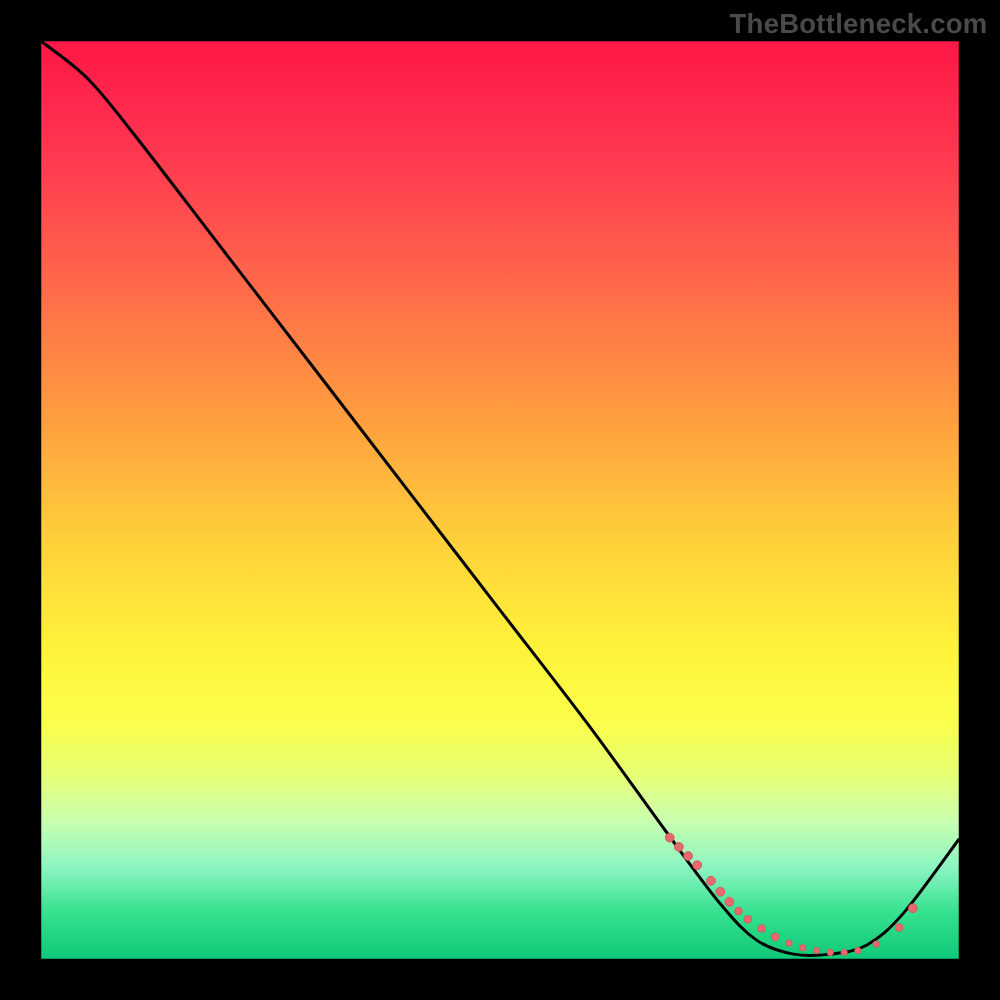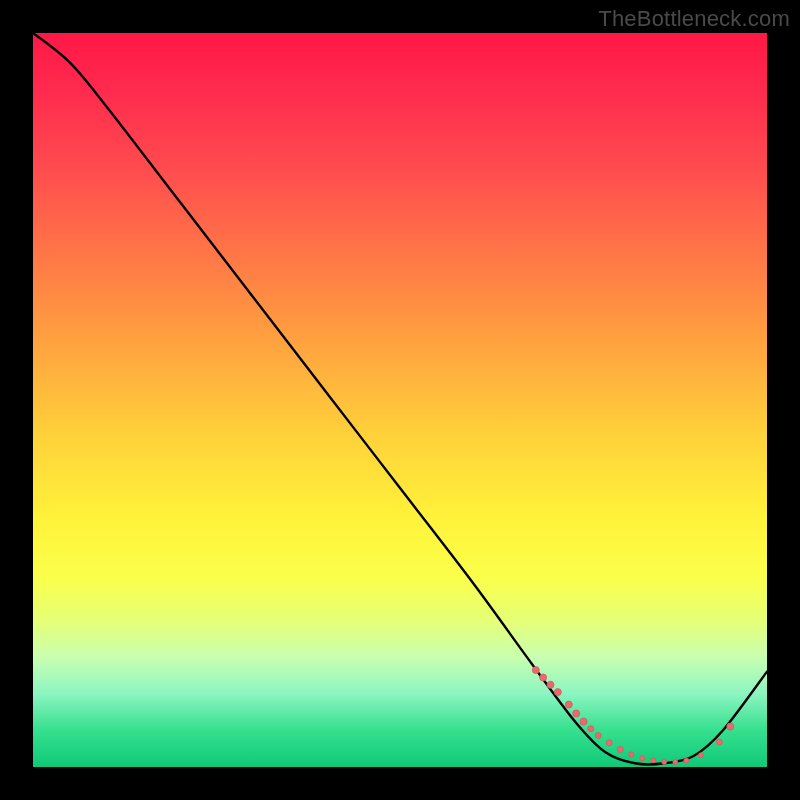--- a/index.html
+++ b/index.html
@@ -16,21 +16,21 @@
     width: 800px;
     height: 800px;
     background: #000;
   }
   .watermark {
     position: absolute;
     top: 6px;
     right: 10px;
     color: #4a4a4a;
     font-size: 22px;
-    font-weight: 400;
+    font-weight: 700;
     letter-spacing: 0.2px;
     user-select: none;
   }
   .plot {
     position: absolute;
     left: 33px;
     top: 33px;
     width: 734px;
     height: 734px;
     

